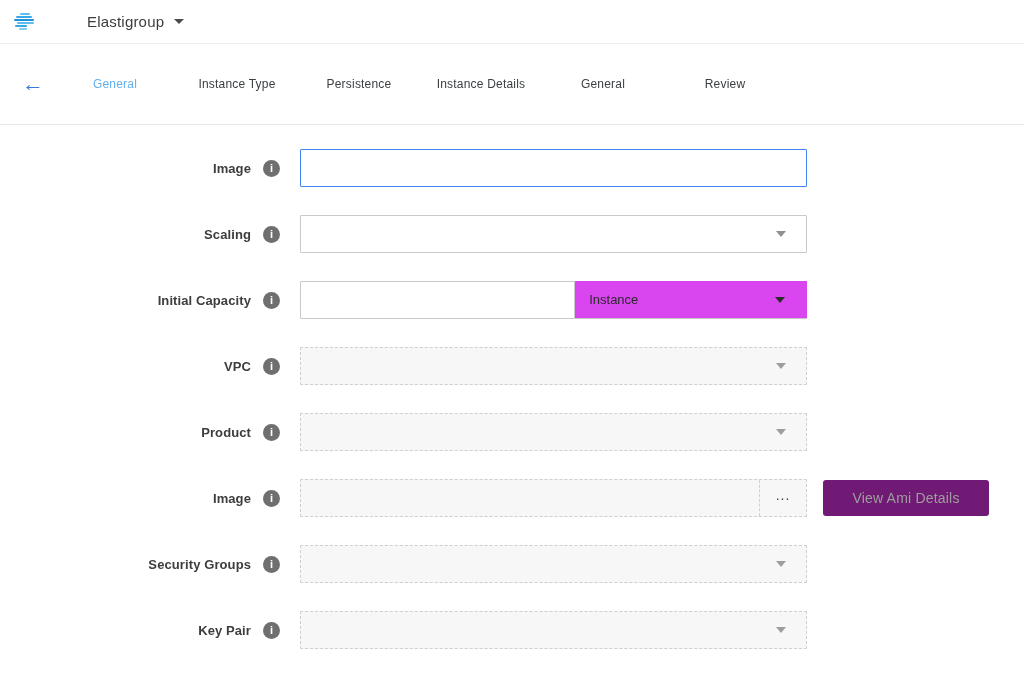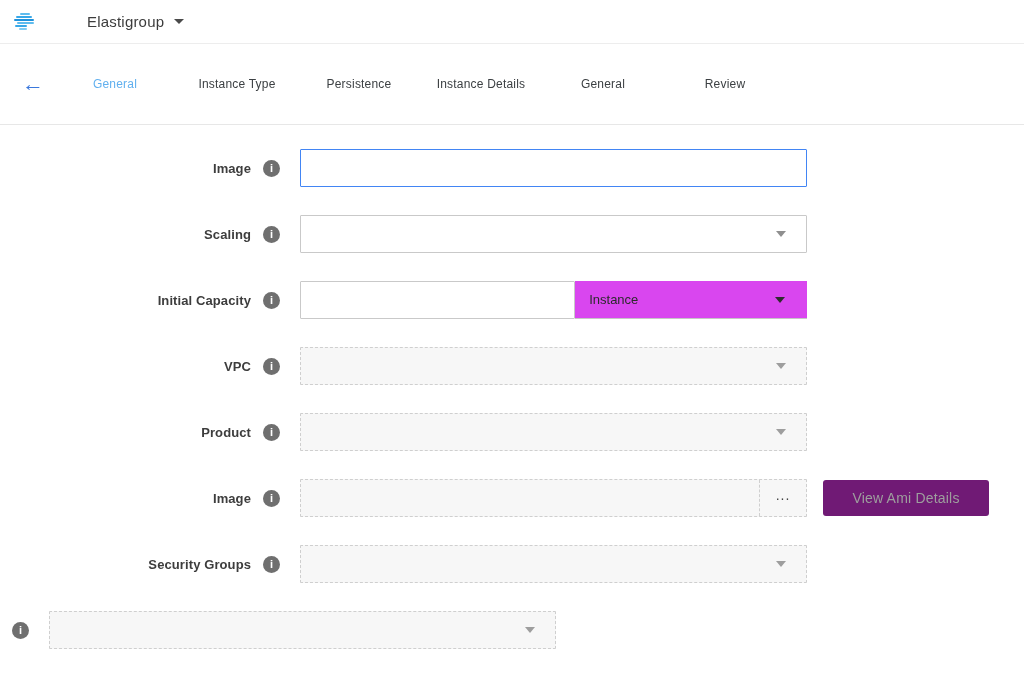--- a/index.html
+++ b/index.html
@@ -165,20 +165,21 @@
     <div class="lbl">Security Groups</div>
     <i class="info">i</i>
     <div class="field-wrap">
       <div class="select disabled">
         <span class="tri"></span>
       </div>
     </div>
   </div>
 
   <div class="row">
+    <div class="lbl">Key Pair</div>
     <i class="info">i</i>
     <div class="field-wrap">
       <div class="select disabled">
         <span class="tri"></span>
       </div>
     </div>
   </div>
 
 </div>
 

